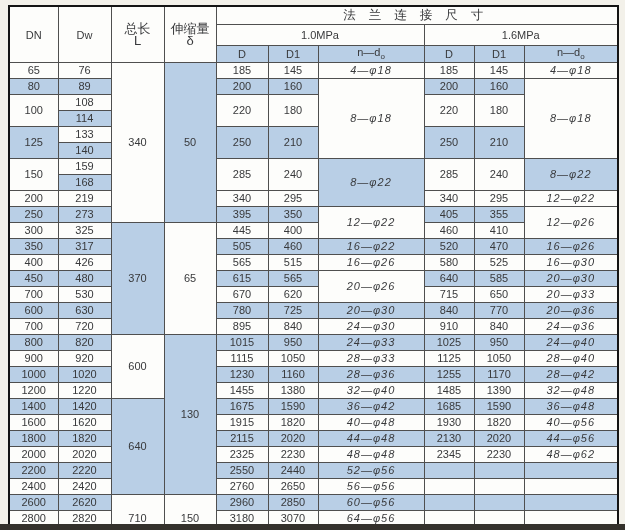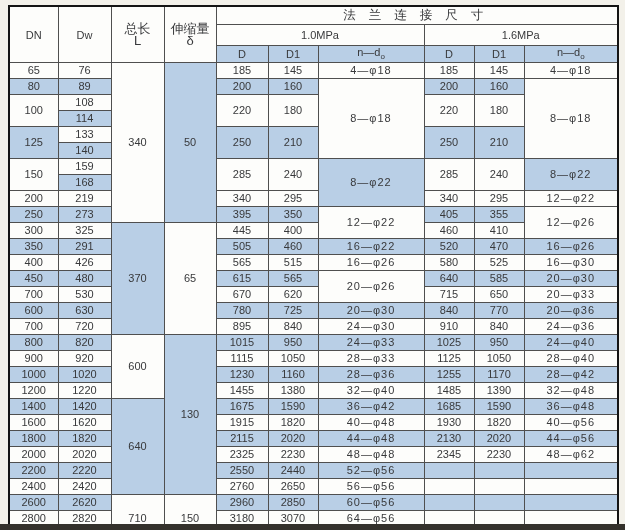--- a/index.html
+++ b/index.html
@@ -28,21 +28,21 @@
   thead tr.r2{height:21px;}
   thead tr.r3{height:17px;}
   tbody tr{height:15.56px;}
   tbody td{line-height:15px;}
   thead th{background:var(--row-white);}
   thead tr.r3 th{background:var(--row-blue);}
   th.flange-title{letter-spacing:13px;font-size:12.5px;padding-left:6px;}
   .two-line div{line-height:12px;font-size:13px;}
   td.blue{background:var(--row-blue);}
   td.white{background:var(--row-white);}
-  td.nd{letter-spacing:1px;}
+  td.nd{letter-spacing:1px;font-style:italic;}
   sub{font-size:8px;}
   .scan-shadow{
     position:absolute;left:0;right:0;bottom:0;height:6px;
     background:var(--shadow);
   }
 </style>
 </head>
 <body>
 
 <table>
@@ -167,21 +167,21 @@
         <td class="white">325</td>
         <td rowspan="7" class="blue">370</td>
         <td rowspan="7" class="white">65</td>
         <td class="white">445</td>
         <td class="white">400</td>
         <td class="white">460</td>
         <td class="white">410</td>
       </tr>
       <tr>
         <td class="blue">350</td>
-        <td class="blue">291</td>
+        <td class="blue">317</td>
         <td class="blue">505</td>
         <td class="blue">460</td>
         <td class="blue nd">16—φ22</td>
         <td class="blue">520</td>
         <td class="blue">470</td>
         <td class="blue nd">16—φ26</td>
       </tr>
       <tr>
         <td class="white">400</td>
         <td class="white">426</td>

